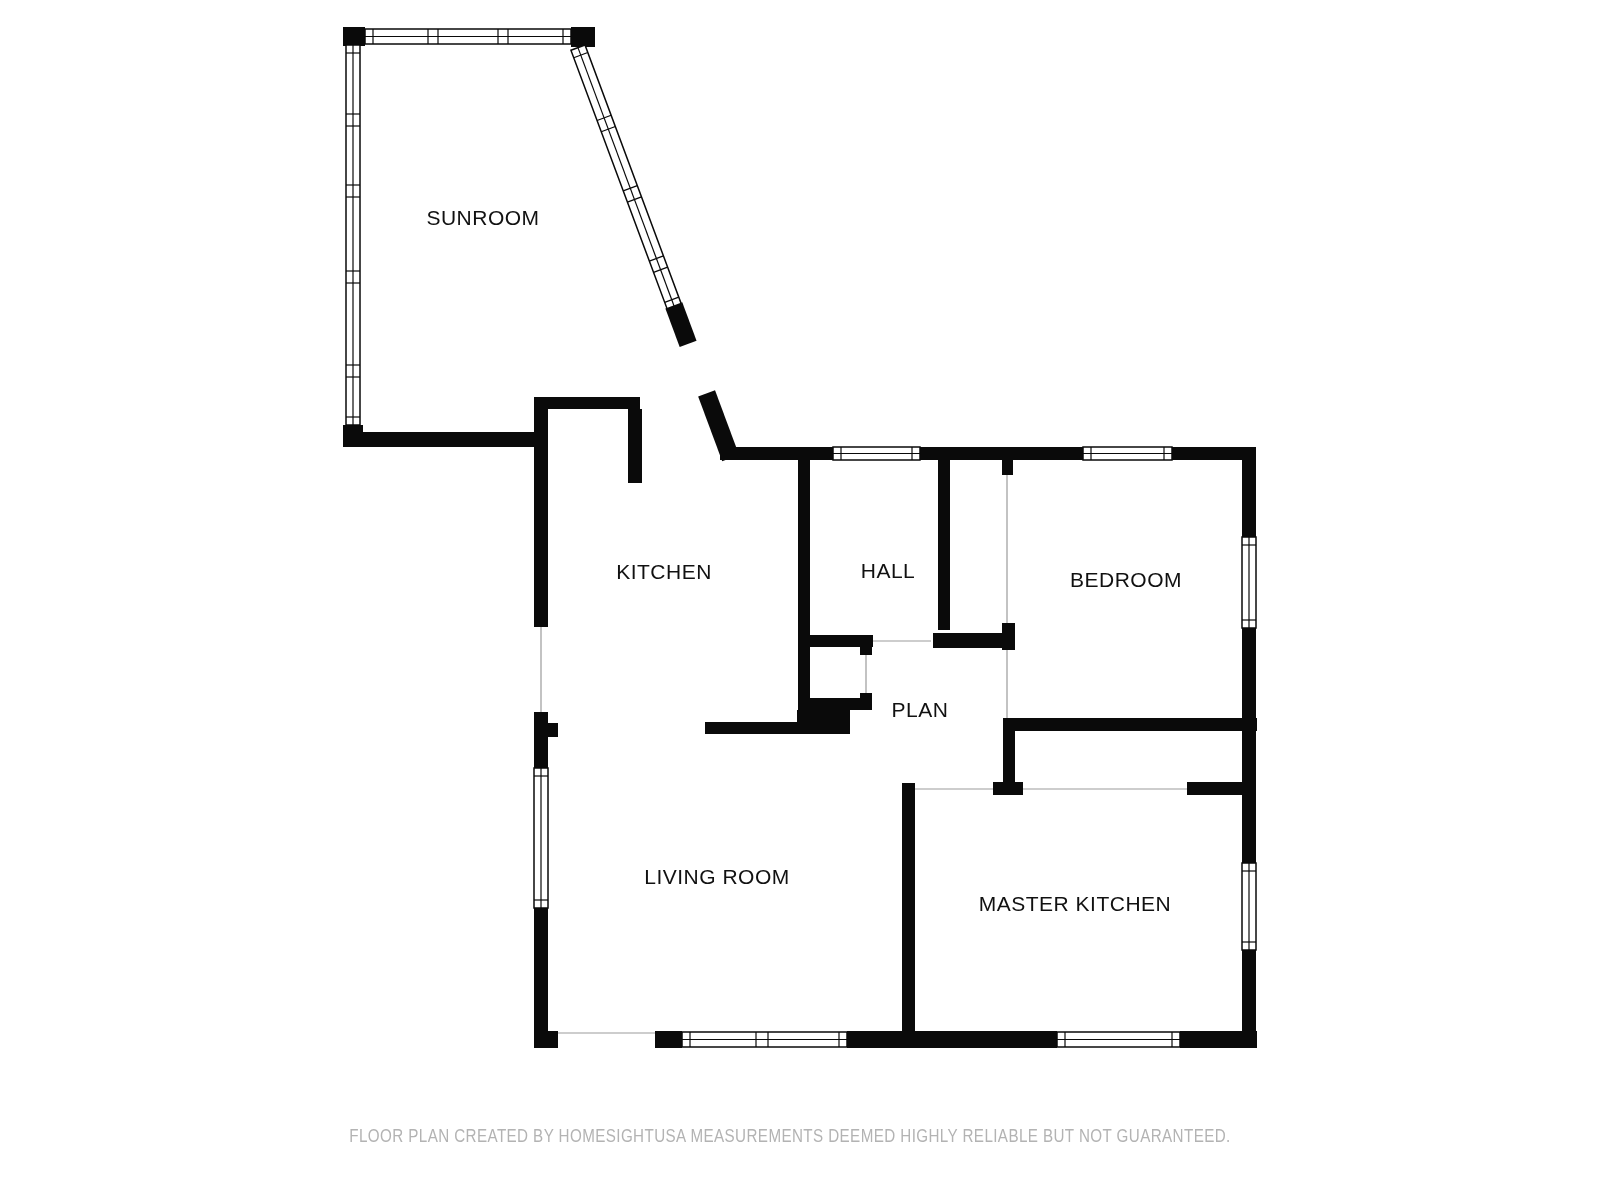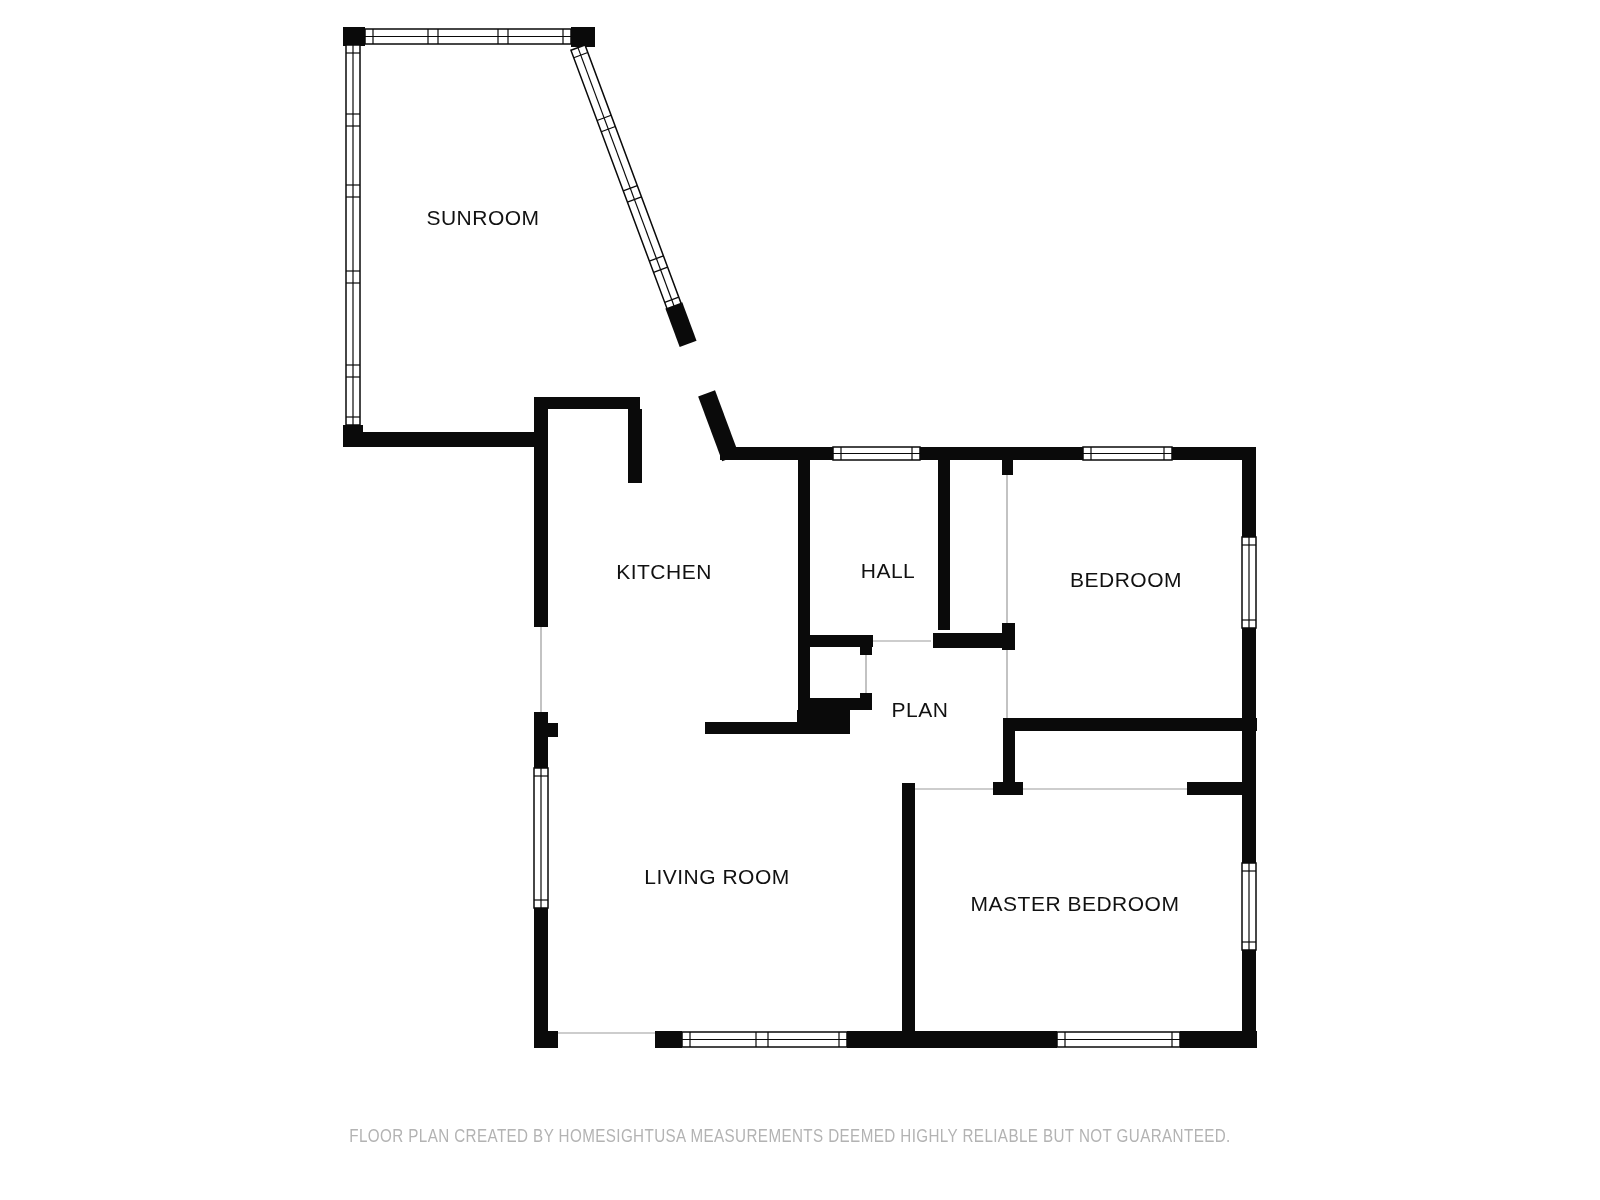--- a/index.html
+++ b/index.html
@@ -216,18 +216,18 @@
       <line class="open" x1="558" y1="1033" x2="655" y2="1033"></line>
     </g>
   </svg>
 
   <div class="room-label" style="left:483px;top:218px;">SUNROOM</div>
   <div class="room-label" style="left:664px;top:572px;">KITCHEN</div>
   <div class="room-label" style="left:888px;top:571px;">HALL</div>
   <div class="room-label" style="left:1126px;top:580px;text-align:right;">BEDROOM</div>
   <div class="room-label" style="left:920px;top:710px;">PLAN</div>
   <div class="room-label" style="left:717px;top:877px;text-align:right;">LIVING ROOM</div>
-  <div class="room-label" style="left:1075px;top:904px;">MASTER BEDROOM</div>
+  <div class="room-label" style="left:1075px;top:904px;">MASTER KITCHEN</div>
 
 
   <div class="footer-note">FLOOR PLAN CREATED BY HOMESIGHTUSA MEASUREMENTS DEEMED HIGHLY RELIABLE BUT NOT GUARANTEED.</div>
 
 </div>
 
 </body></html>

